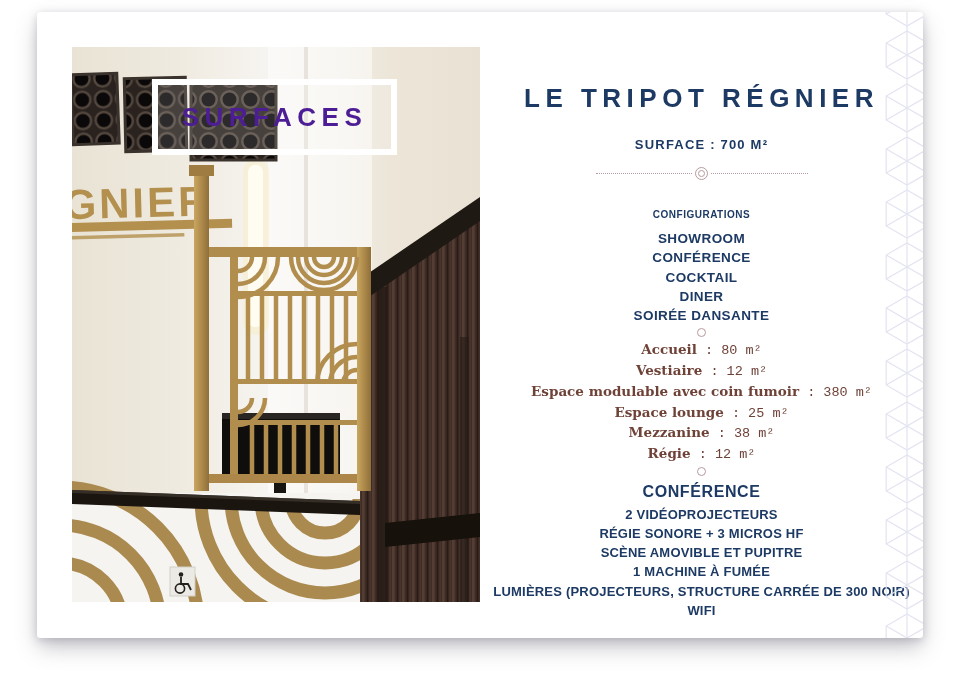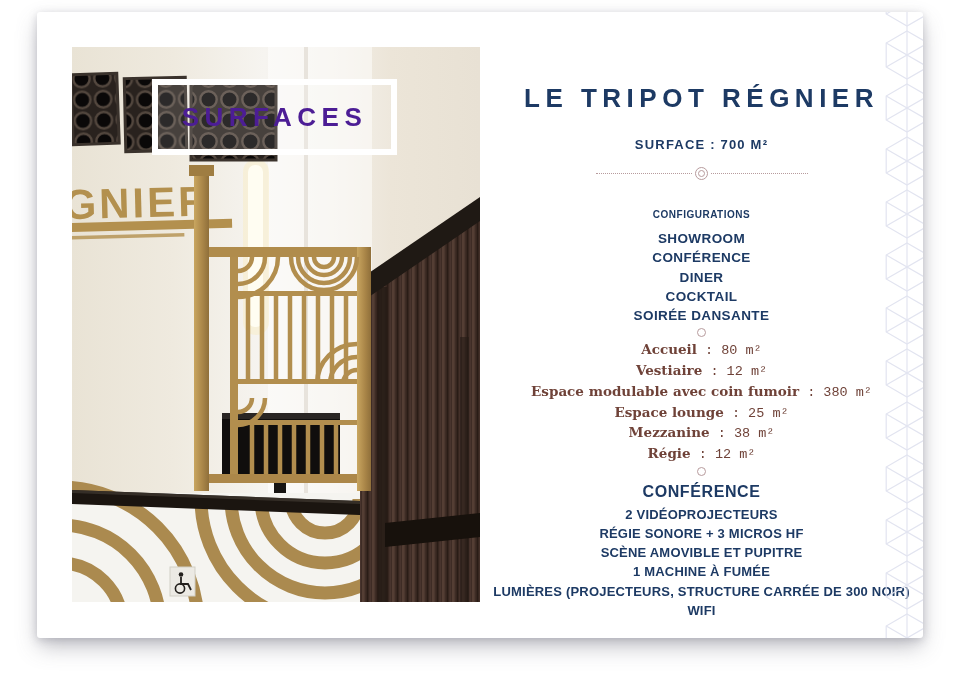--- a/index.html
+++ b/index.html
@@ -181,22 +181,22 @@
         <span class="ring">
             <span class="ring-inner"></span>
           </span>
         <span class="dots"></span>
       </div>
 
       <h2 class="cfg-head">CONFIGURATIONS</h2>
       <div class="cfg-list">
           <div class="cfg-item">SHOWROOM</div>
           <div class="cfg-item">CONFÉRENCE</div>
+          <div class="cfg-item">COCKTAIL</div>
           <div class="cfg-item">DINER</div>
-          <div class="cfg-item">COCKTAIL</div>
           <div class="cfg-item">SOIRÉE DANSANTE</div>
         </div>
 
       <div class="orn"></div>
 
       <div class="srf-list">
           <div class="srf-item"><span class="lbl">Accueil</span><span class="val"> : 80 m²</span></div>
           <div class="srf-item"><span class="lbl">Vestiaire</span><span class="val"> : 12 m²</span></div>
           <div class="srf-item"><span class="lbl">Espace modulable avec coin fumoir</span><span class="val"> : 380 m²</span></div>
           <div class="srf-item"><span class="lbl">Espace lounge</span><span class="val"> : 25 m²</span></div>

